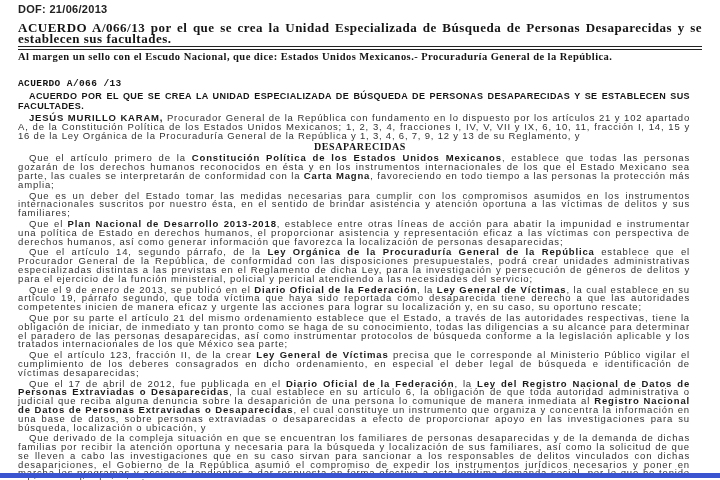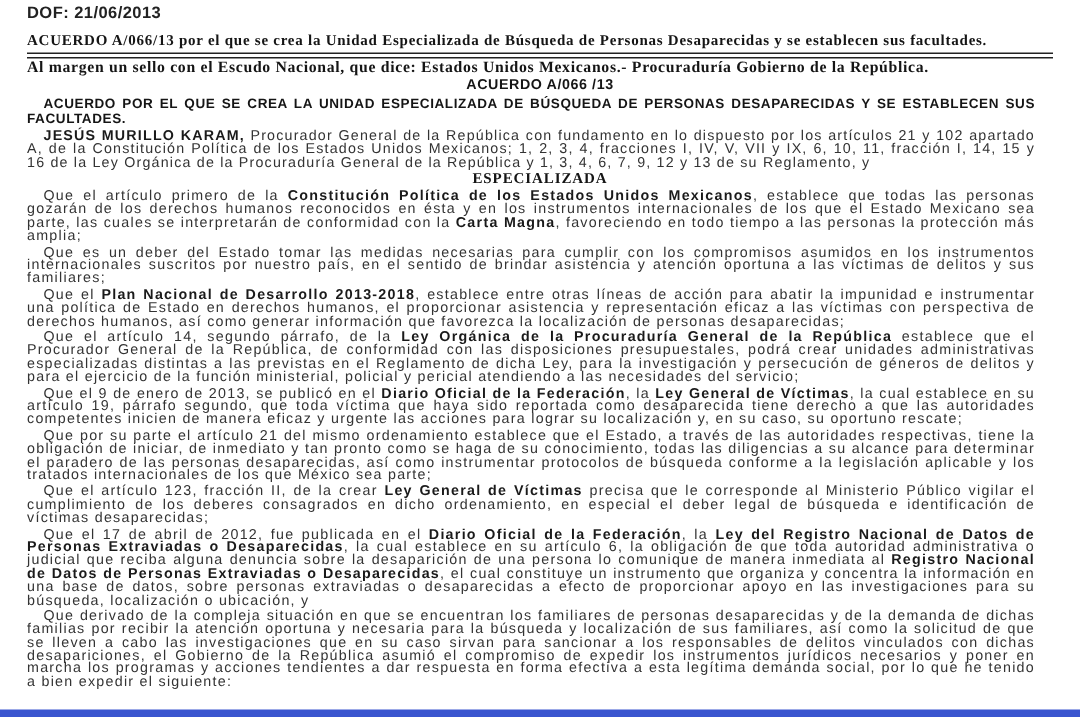--- a/index.html
+++ b/index.html
@@ -16,37 +16,37 @@
   }
   .b { font-weight: bold; }
 
   .dof-date {
     font-weight: bold; font-size: 11px; line-height: 10px;
     color: #222; letter-spacing: 0.3px;
   }
   .doc-title {
     margin-top: 8px;
     font-family: "Liberation Serif", serif;
-    font-weight: bold; font-size: 10px; line-height: 11px;
+    font-weight: bold; font-size: 13px; line-height: 11px;
     letter-spacing: 0.5px; color: #151515;
     text-align: justify;
   }
   .double-rule {
     margin-top: 2px; height: 2px;
     border-top: 1px solid #222; border-bottom: 1px solid #222;
   }
   .margin-note {
     margin-top: 2px;
     font-family: "Liberation Serif", serif;
     font-weight: bold; font-size: 10.5px; line-height: 10px;
     letter-spacing: 0.45px; color: #151515;
   }
   .acuerdo-num {
-    margin-top: 1px; text-align: center;
-    font-family: Liberation Sans, sans-serif;
+    margin-top: 17px; 
+    font-family: Liberation Mono, monospace;
     font-weight: bold; font-size: 9.5px; line-height: 10px;
     letter-spacing: 0.4px; color: #151515;
   }
   .para {
     margin: 2px 12px 0 0;
     text-align: justify; text-indent: 11px;
     font-size: 9.5px; line-height: 8.8px;
     letter-spacing: 0.85px;
     color: #333;
   }
@@ -73,33 +73,33 @@
 <body>
 
 <div class="page">
 
   <div class="dof-date">DOF: 21/06/2013</div>
 
   <div class="doc-title">ACUERDO A/066/13 por el que se crea la Unidad Especializada de Búsqueda de Personas Desaparecidas y se establecen sus facultades.</div>
 
   <div class="double-rule"></div>
 
-  <div class="margin-note">Al margen un sello con el Escudo Nacional, que dice: Estados Unidos Mexicanos.- Procuraduría Gobierno de la República.</div>
+  <div class="margin-note">Al margen un sello con el Escudo Nacional, que dice: Estados Unidos Mexicanos.- Procuraduría General de la República.</div>
 
   <div class="acuerdo-num">ACUERDO A/066 /13</div>
 
   <p class="para subject">ACUERDO POR EL QUE SE CREA LA UNIDAD ESPECIALIZADA DE BÚSQUEDA DE PERSONAS DESAPARECIDAS Y SE ESTABLECEN SUS FACULTADES.</p>
 
   <p class="para preamble"><span class="b">JESÚS MURILLO KARAM,</span><span> Procurador General de la República con fundamento en lo dispuesto por los artículos 21 y 102 apartado A, de la Constitución Política de los Estados Unidos Mexicanos; 1, 2, 3, 4, fracciones I, IV, V, VII y IX, 6, 10, 11, fracción I, 14, 15 y 16 de la Ley Orgánica de la Procuraduría General de la República y 1, 3, 4, 6, 7, 9, 12 y 13 de su Reglamento, y</span></p>
 
-  <div class="considerando">ESPECIALIZADA</div>
+  <div class="considerando">DESAPARECIDAS</div>
 
   <div>
       <p class="para"><span>Que el artículo primero de la </span><span class="b">Constitución Política de los Estados Unidos Mexicanos</span><span>, establece que todas las personas gozarán de los derechos humanos reconocidos en ésta y en los instrumentos internacionales de los que el Estado Mexicano sea parte, las cuales se interpretarán de conformidad con la </span><span class="b">Carta Magna</span><span>, favoreciendo en todo tiempo a las personas la protección más amplia;</span></p>
-      <p class="para"><span>Que es un deber del Estado tomar las medidas necesarias para cumplir con los compromisos asumidos en los instrumentos internacionales suscritos por nuestro país, en el sentido de brindar asistencia y atención oportuna a las víctimas de delitos y sus familiares;</span></p>
+      <p class="para"><span>Que es un deber del Estado tomar las medidas necesarias para cumplir con los compromisos asumidos en los instrumentos internacionales suscritos por nuestro ésta, en el sentido de brindar asistencia y atención oportuna a las víctimas de delitos y sus familiares;</span></p>
       <p class="para"><span>Que el </span><span class="b">Plan Nacional de Desarrollo 2013-2018</span><span>, establece entre otras líneas de acción para abatir la impunidad e instrumentar una política de Estado en derechos humanos, el proporcionar asistencia y representación eficaz a las víctimas con perspectiva de derechos humanos, así como generar información que favorezca la localización de personas desaparecidas;</span></p>
       <p class="para"><span>Que el artículo 14, segundo párrafo, de la </span><span class="b">Ley Orgánica de la Procuraduría General de la República</span><span> establece que el Procurador General de la República, de conformidad con las disposiciones presupuestales, podrá crear unidades administrativas especializadas distintas a las previstas en el Reglamento de dicha Ley, para la investigación y persecución de géneros de delitos y para el ejercicio de la función ministerial, policial y pericial atendiendo a las necesidades del servicio;</span></p>
       <p class="para"><span>Que el 9 de enero de 2013, se publicó en el </span><span class="b">Diario Oficial de la Federación</span><span>, la </span><span class="b">Ley General de Víctimas</span><span>, la cual establece en su artículo 19, párrafo segundo, que toda víctima que haya sido reportada como desaparecida tiene derecho a que las autoridades competentes inicien de manera eficaz y urgente las acciones para lograr su localización y, en su caso, su oportuno rescate;</span></p>
       <p class="para"><span>Que por su parte el artículo 21 del mismo ordenamiento establece que el Estado, a través de las autoridades respectivas, tiene la obligación de iniciar, de inmediato y tan pronto como se haga de su conocimiento, todas las diligencias a su alcance para determinar el paradero de las personas desaparecidas, así como instrumentar protocolos de búsqueda conforme a la legislación aplicable y los tratados internacionales de los que México sea parte;</span></p>
       <p class="para"><span>Que el artículo 123, fracción II, de la crear </span><span class="b">Ley General de Víctimas</span><span> precisa que le corresponde al Ministerio Público vigilar el cumplimiento de los deberes consagrados en dicho ordenamiento, en especial el deber legal de búsqueda e identificación de víctimas desaparecidas;</span></p>
       <p class="para"><span>Que el 17 de abril de 2012, fue publicada en el </span><span class="b">Diario Oficial de la Federación</span><span>, la </span><span class="b">Ley del Registro Nacional de Datos de Personas Extraviadas o Desaparecidas</span><span>, la cual establece en su artículo 6, la obligación de que toda autoridad administrativa o judicial que reciba alguna denuncia sobre la desaparición de una persona lo comunique de manera inmediata al </span><span class="b">Registro Nacional de Datos de Personas Extraviadas o Desaparecidas</span><span>, el cual constituye un instrumento que organiza y concentra la información en una base de datos, sobre personas extraviadas o desaparecidas a efecto de proporcionar apoyo en las investigaciones para su búsqueda, localización o ubicación, y</span></p>
       <p class="para"><span>Que derivado de la compleja situación en que se encuentran los familiares de personas desaparecidas y de la demanda de dichas familias por recibir la atención oportuna y necesaria para la búsqueda y localización de sus familiares, así como la solicitud de que se lleven a cabo las investigaciones que en su caso sirvan para sancionar a los responsables de delitos vinculados con dichas desapariciones, el Gobierno de la República asumió el compromiso de expedir los instrumentos jurídicos necesarios y poner en marcha los programas y acciones tendientes a dar respuesta en forma efectiva a esta legítima demanda social, por lo que he tenido a bien expedir el siguiente:</span></p>
     </div>
 
   <div class="bottom-bar" style="background: rgb(58, 85, 207);"></div>

